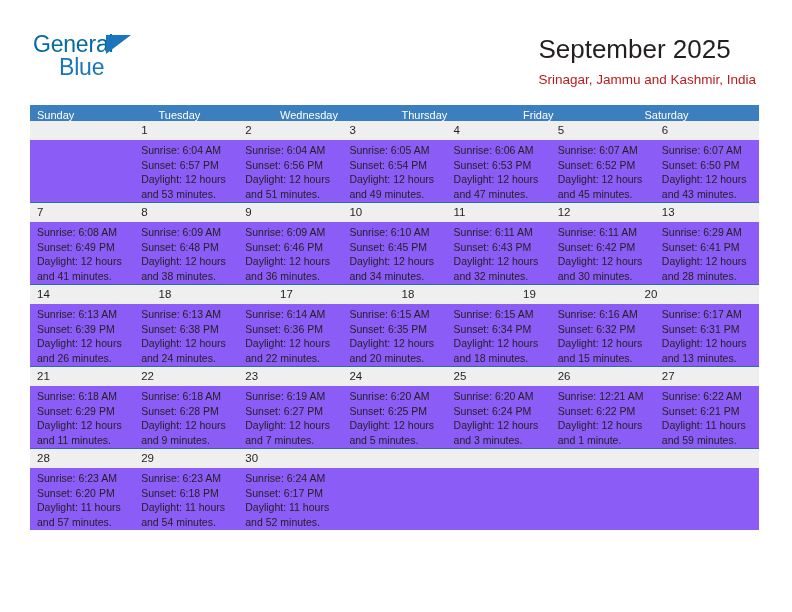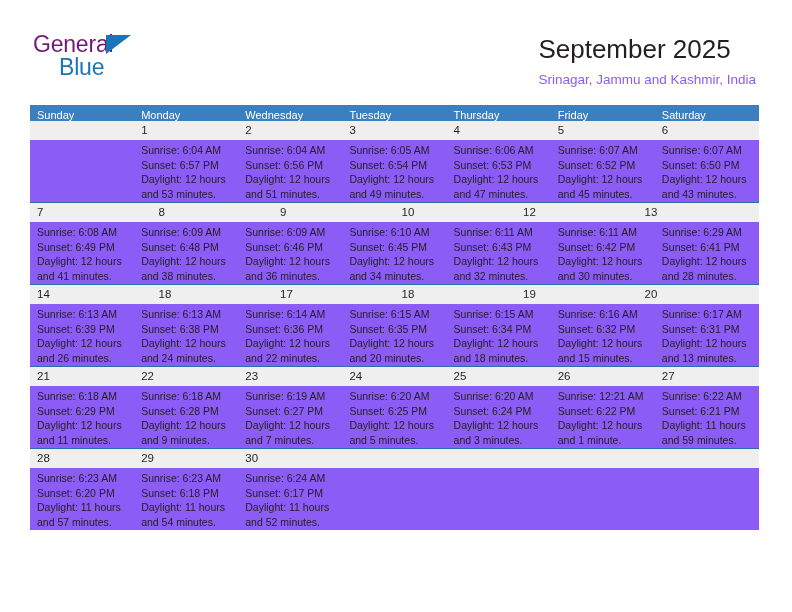--- a/index.html
+++ b/index.html
@@ -32,21 +32,21 @@
     width: 170px;
     height: 50px;
   }
   .logo-row1 {
     position: relative;
     height: 26px;
     line-height: 26px;
   }
   .logo-general {
     font-size: 23px;
-    color: #701a75;
+    color: #0369a1;
     letter-spacing: -0.2px;
     font-family: "Liberation Sans", sans-serif;
   }
   .logo-tri {
     position: absolute;
     left: 73px;
     top: 4px;
     width: 0;
     height: 0;
     border-left: 25px solid #1b75bb;
@@ -73,21 +73,21 @@
     text-align: left;
   }
   .cal-title {
     font-size: 26px;
     color: #231f20;
     line-height: 32px;
     white-space: nowrap;
   }
   .cal-subtitle {
     font-size: 13.5px;
-    color: #8b5cf6;
+    color: #b91c1c;
     line-height: 20px;
     margin-top: 5px;
     white-space: nowrap;
   }
 
   
   .calendar {
     position: absolute;
     left: 30px;
     top: 105px;
@@ -166,23 +166,22 @@
     <div class="title-block">
       <div class="cal-title">September 2025</div>
       <div class="cal-subtitle">Srinagar, Jammu and Kashmir, India</div>
     </div>
 
   </div>
 
   <div class="calendar">
     <div class="dow-row" id="dow-row">
         <div class="dow">Sunday</div>
-        <div class="dow">Monday</div>
+        <div class="dow">Tuesday</div>
         <div class="dow">Wednesday</div>
-        <div class="dow">Tuesday</div>
         <div class="dow">Thursday</div>
         <div class="dow">Friday</div>
         <div class="dow">Saturday</div>
       </div>
     <div id="weeks-container">
         <div class="week">
           <div class="week-numbers">
             <div class="daynum"></div>
             <div class="daynum">1</div>
             <div class="daynum">2</div>
@@ -230,20 +229,21 @@
               <div class="dayline">and 43 minutes.</div>
             </div>
           </div>
         </div>
         <div class="week">
           <div class="week-numbers">
             <div class="daynum">7</div>
             <div class="daynum">8</div>
             <div class="daynum">9</div>
             <div class="daynum">10</div>
+            <div class="daynum">11</div>
             <div class="daynum">12</div>
             <div class="daynum">13</div>
           </div>
           <div class="week-body">
             <div class="daycell">
               <div class="dayline">Sunrise: 6:08 AM</div>
               <div class="dayline">Sunset: 6:49 PM</div>
               <div class="dayline">Daylight: 12 hours</div>
               <div class="dayline">and 41 minutes.</div>
             </div>

